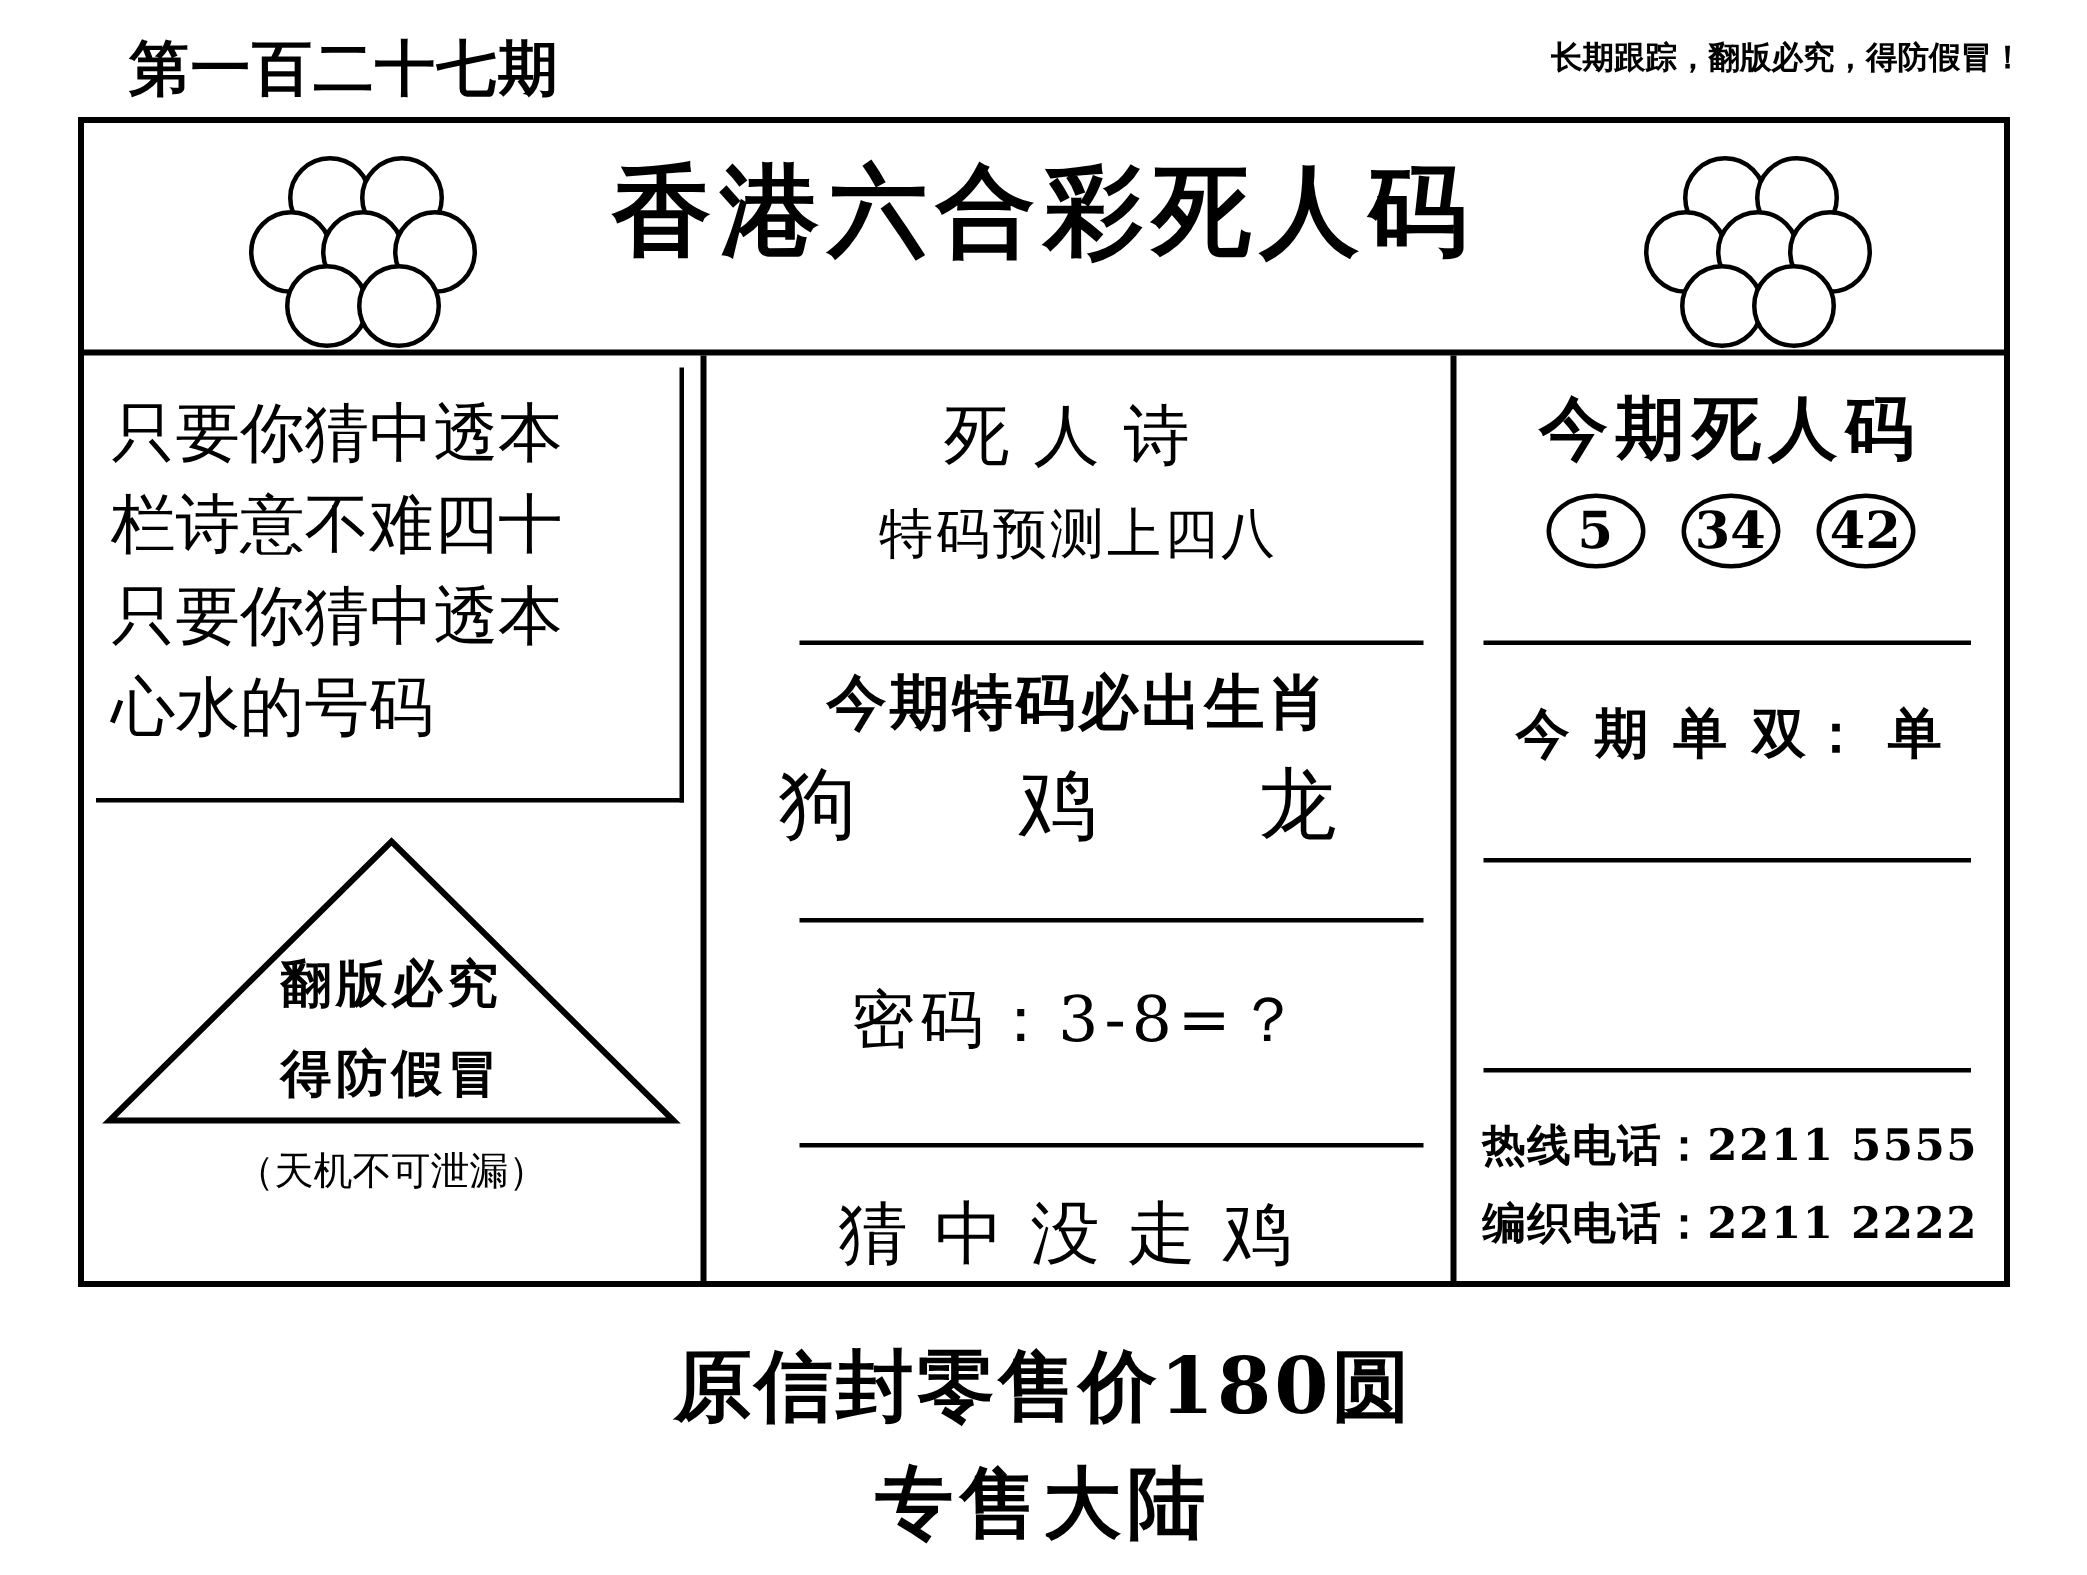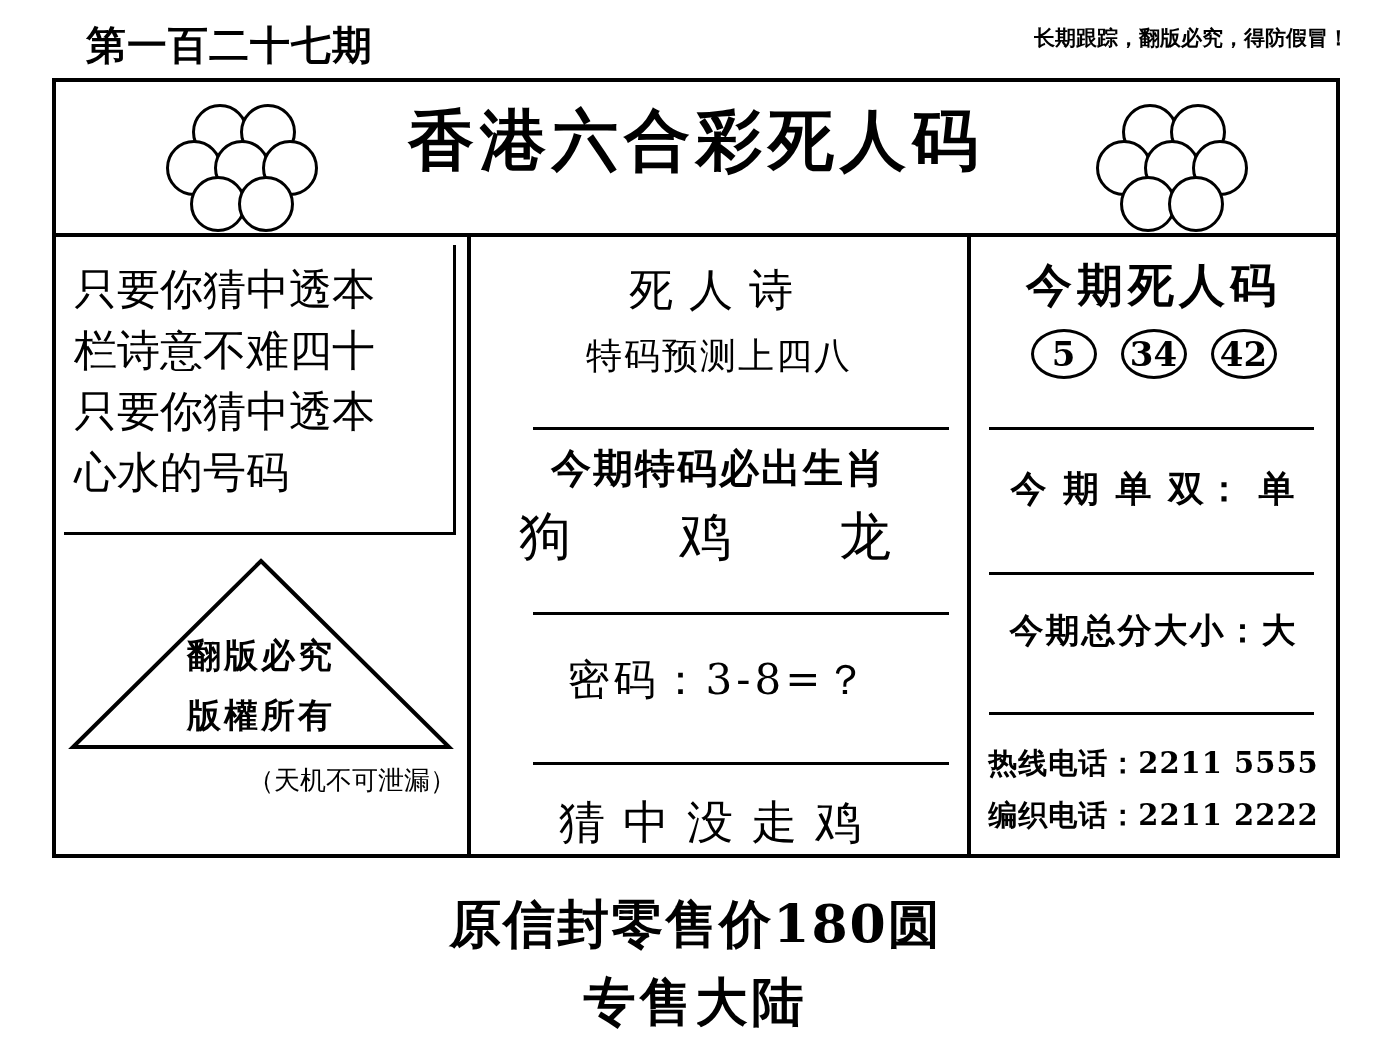--- a/index.html
+++ b/index.html
@@ -161,21 +161,21 @@
     font-weight: 700;
     font-family: "DejaVu Serif", "Liberation Serif", serif;
     letter-spacing: 3px;
   }
   .tri-text.l1 { top: 78px; }
   .tri-text.l2 { top: 138px; }
   .tri-note {
     position: absolute;
     left: 0; right: 0;
     top: 208px;
-    text-align: right;
+    text-align: center;
     font-size: 26px;
     font-family: "DejaVu Serif", "Liberation Serif", serif;
   }
 
   
   .mid-sec {
     position: absolute;
     left: 0;
     right: 0;
     box-sizing: border-box;
@@ -361,21 +361,21 @@
         <div class="poem-line">栏诗意不难四十</div>
         <div class="poem-line">只要你猜中透本</div>
         <div class="poem-line">心水的号码</div>
       </div>
 
       <div class="triangle-wrap">
         <svg width="390" height="200">
           <polygon points="195,6 383,192 7,192" fill="none" stroke="#000" stroke-width="4"></polygon>
         </svg>
         <div class="tri-text l1">翻版必究</div>
-        <div class="tri-text l2">版權所有</div>
+        <div class="tri-text l2">得防假冒</div>
         <div class="tri-note">（天机不可泄漏）</div>
       </div>
     </div>
 
     <div class="col-mid">
       <div class="mid-sec s1">
         <div class="ds-title">死人诗</div>
         <div class="ds-sub">特码预测上四八</div>
       </div>
       <div class="mid-rule r1"></div>
@@ -405,23 +405,20 @@
           <div class="num-ball">42</div>
         </div>
       </div>
       <div class="rt-rule rr1"></div>
 
       <div class="rt-sec b">
         <div class="rt-line" style="padding-top:38px">今 期 单 双： 单</div>
       </div>
       <div class="rt-rule rr2"></div>
 
-      <div class="rt-sec c">
-        <div class="rt-line small" style="padding-top:36px">今期总分大小：大</div>
-      </div>
       <div class="rt-rule rr3"></div>
 
       <div class="rt-sec d">
         <div class="phone first">热线电话：2211 5555</div>
         <div class="phone">编织电话：2211 2222</div>
       </div>
     </div>
 
   </div>
 

